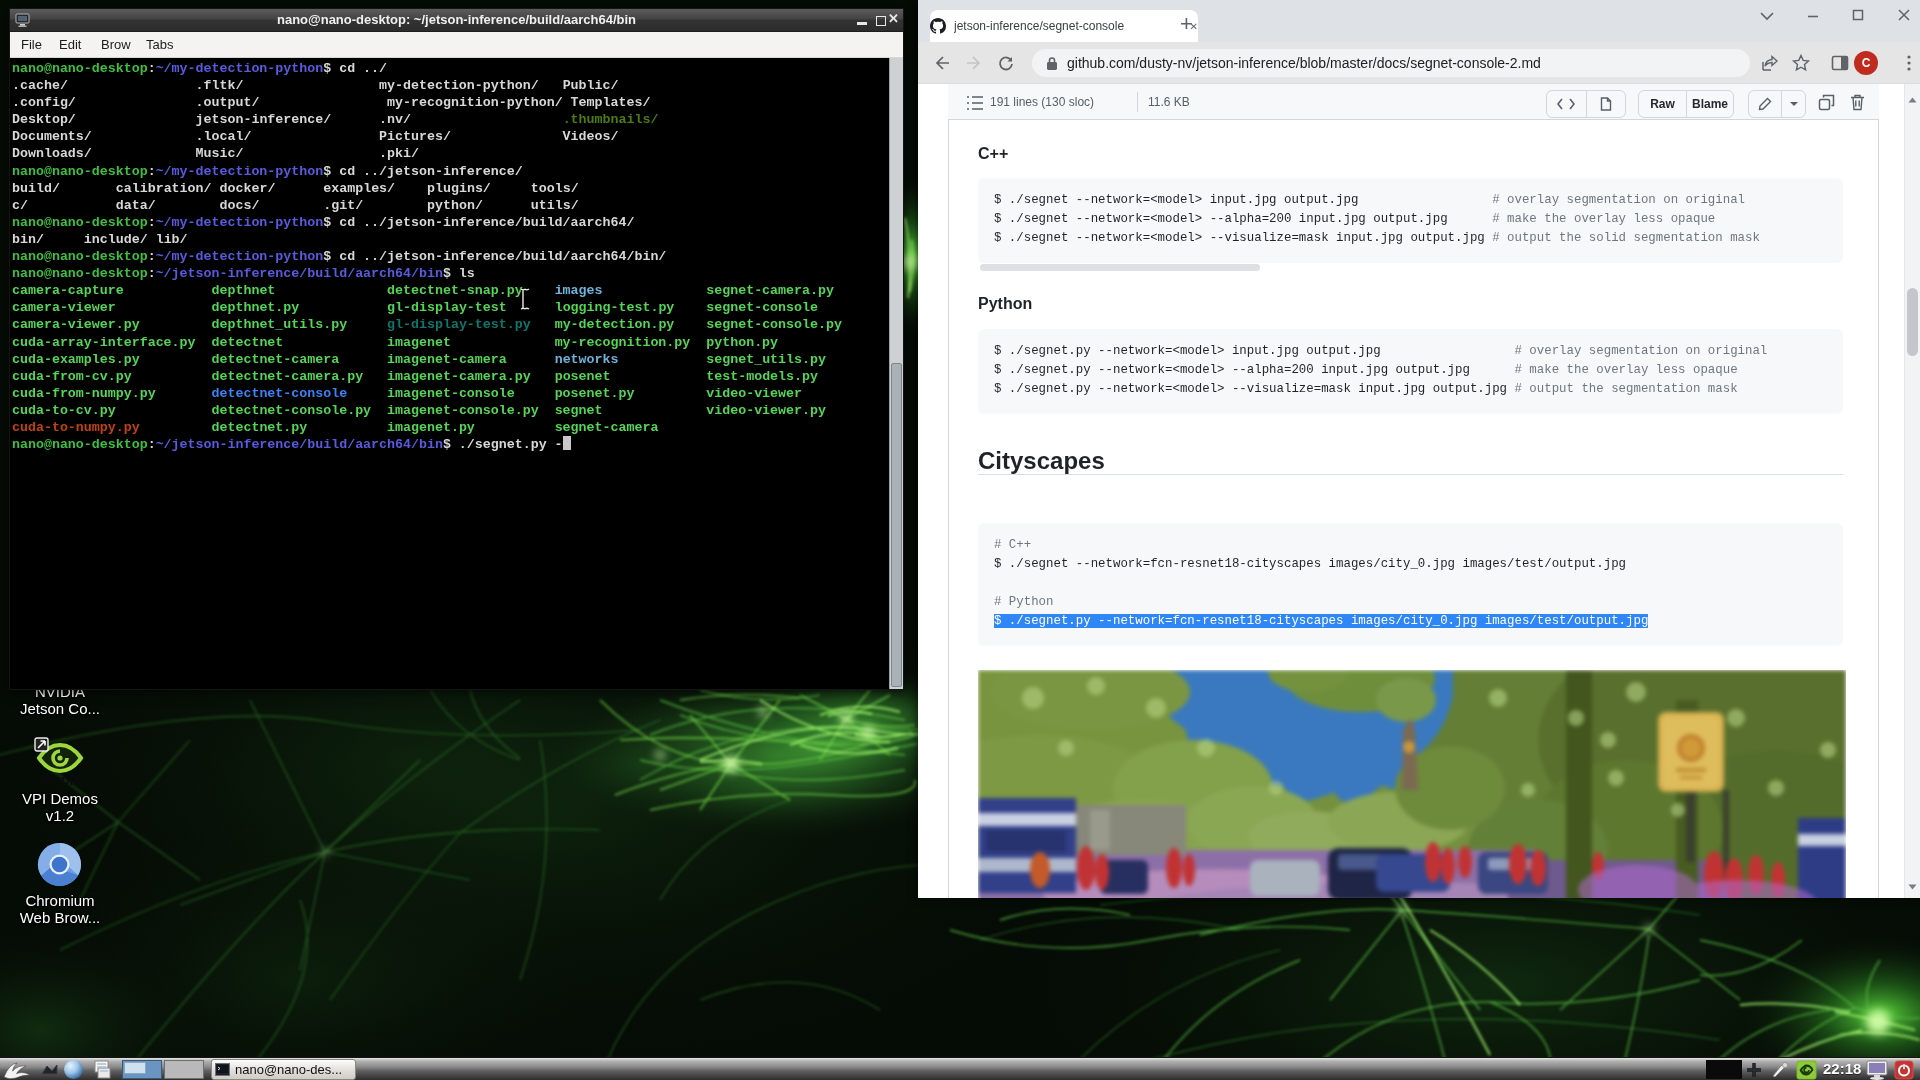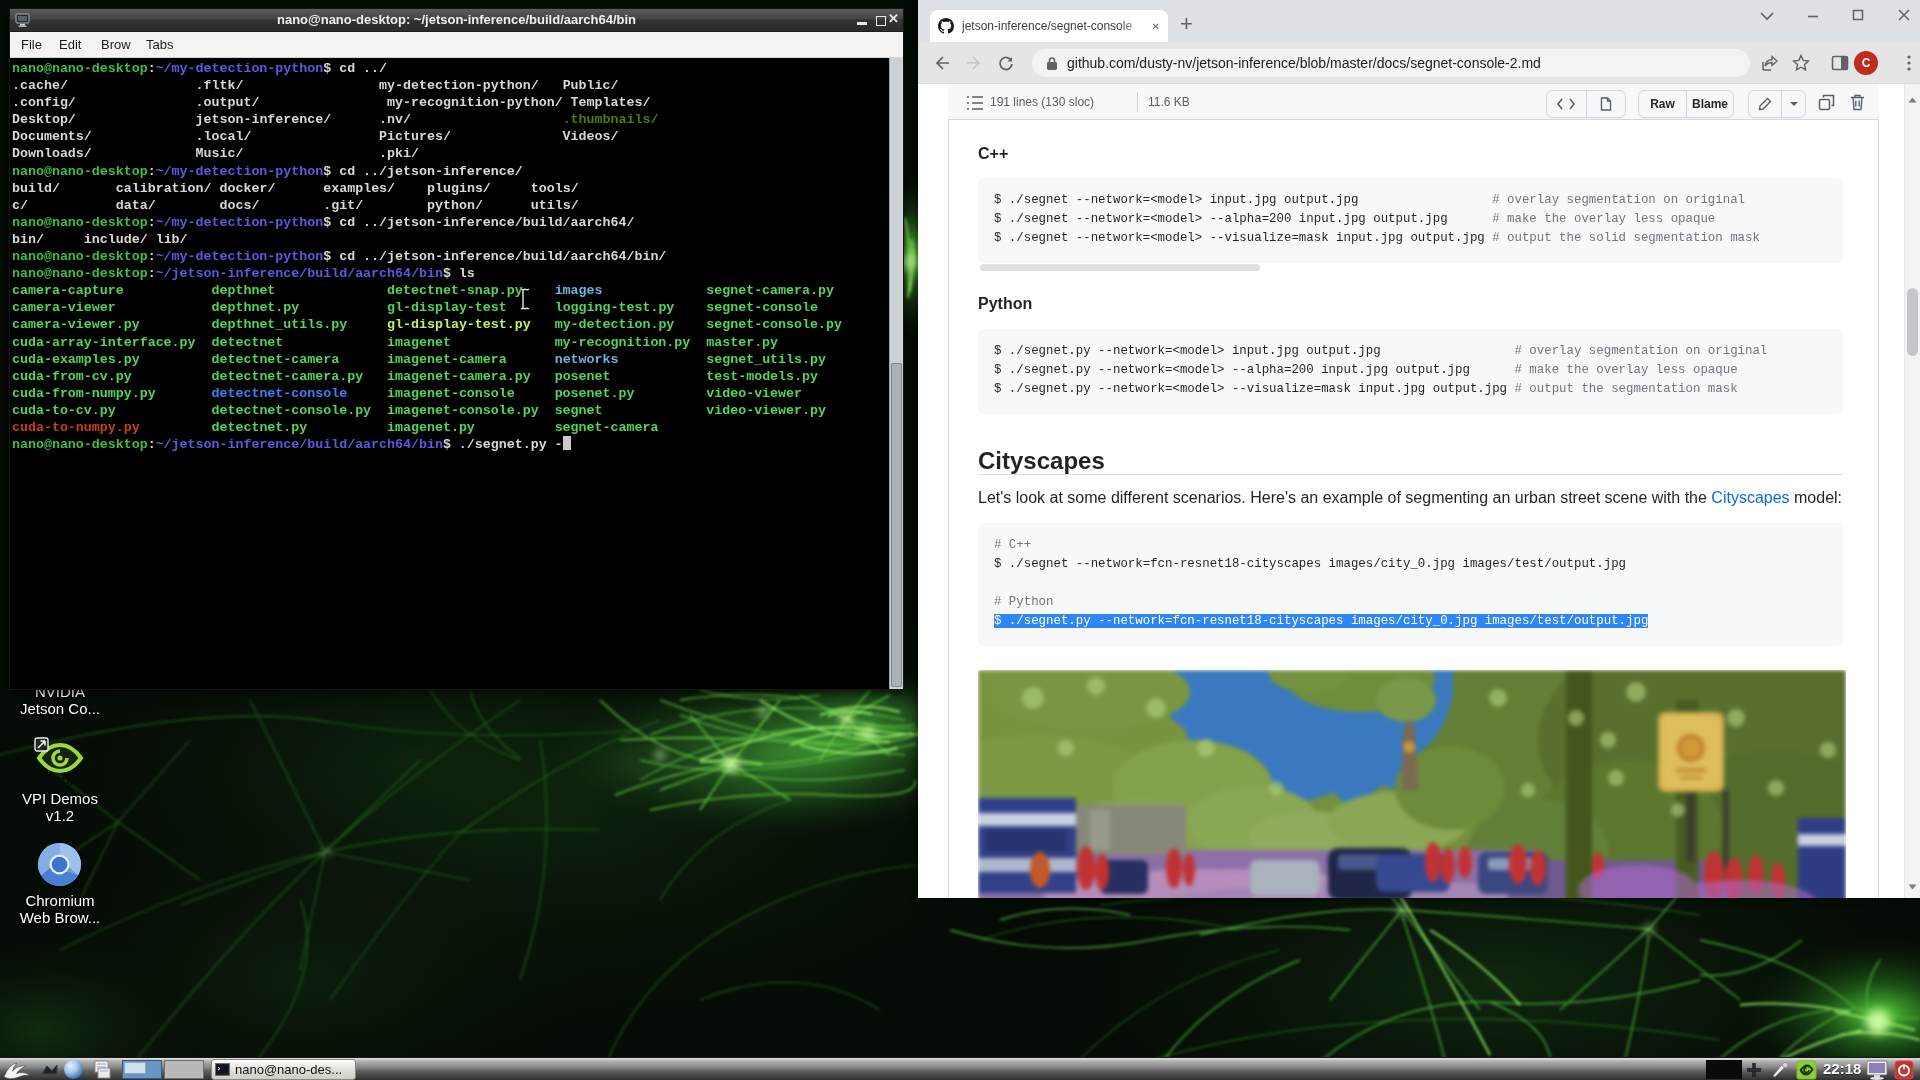--- a/index.html
+++ b/index.html
@@ -17,21 +17,21 @@
 .tmenu{position:absolute;left:0;top:23px;width:100%;height:26px;background:#f4f3f1;border-bottom:1px solid #d8d6d2}
 .tmenu span{position:absolute;top:5px;font-size:13px;color:#1c1c1c}
 .tbody{position:absolute;left:0;top:49px;width:100%;height:631px;background:#000}
 .tpre{position:absolute;left:2px;top:2px;font-family:"Liberation Mono",monospace;font-size:13.3px;line-height:17.1px;font-weight:bold;color:#d8d8d8}
 .tcur{display:inline-block;width:8px;height:14px;background:#c9c9c9;vertical-align:-2px}
 .tsb{position:absolute;right:0;top:0;width:14px;height:100%;background:#cdd1d4;border-left:1px solid #9aa0a4}
 .tsbthumb{position:absolute;left:1px;width:11px;top:305px;bottom:2px;background:#aab2b7;border:1px solid #7e878c;border-radius:2px}
 
 .br{position:absolute;left:918px;top:0;width:1002px;height:898px;z-index:10;background:#fff;box-shadow:-2px 0 8px rgba(0,0,0,0.45)}
 .tabstrip{position:absolute;left:0;top:0;width:100%;height:42px;background:#dee1e6}
-.tab{position:absolute;left:12px;top:10px;width:238px;height:32px;background:#fff;border-radius:8px 8px 0 0;display:flex;align-items:center;padding:0 8px;overflow:hidden}
+.tab{position:absolute;left:12px;top:10px;width:268px;height:32px;background:#fff;border-radius:8px 8px 0 0;display:flex;align-items:center;padding:0 0;overflow:hidden}
 .tabtitle{font-size:12px;color:#3c4043;margin-left:8px;white-space:nowrap;overflow:hidden;flex:1;-webkit-mask-image:linear-gradient(90deg,#000 85%,transparent)}
 .tabx{color:#5f6368;font-size:10px;flex:none;margin-left:4px}
 .newtab{position:absolute;left:262px;top:11px;font-size:22px;font-weight:300;color:#5f6368}
 .wc{position:absolute}
 .toolbar{position:absolute;left:0;top:42px;width:100%;height:42px;background:#e5e5e5;border-bottom:1px solid #dadce0}
 .ti{position:absolute;top:11px}
 .omni{position:absolute;left:114px;top:7px;width:718px;height:28px;border-radius:14px;background:#f1f3f4;display:flex;align-items:center;padding:0 14px}
 .url{font-size:14px;color:#202124}
 .avatar{position:absolute;left:936px;top:9px;width:24px;height:24px;border-radius:50%;background:#c02b20;color:#fff;font-size:12px;font-weight:bold;text-align:center;line-height:24px}
 .page{position:absolute;left:0;top:84px;width:100%;height:814px;background:#fff}
@@ -243,22 +243,22 @@
 <span style="color:#d8d8d8">Downloads/</span>             <span style="color:#d8d8d8">Music/</span>                 <span style="color:#d8d8d8">.pki/</span>
 <span style="color:#3fbf3f">nano@nano-desktop</span><span style="color:#d8d8d8">:</span><span style="color:#5a5ae0">~/my-detection-python</span><span style="color:#d8d8d8">$ cd ../jetson-inference/</span>
 <span style="color:#d8d8d8">build/</span>       <span style="color:#d8d8d8">calibration/</span> <span style="color:#d8d8d8">docker/</span>      <span style="color:#d8d8d8">examples/</span>    <span style="color:#d8d8d8">plugins/</span>     <span style="color:#d8d8d8">tools/</span>
 <span style="color:#d8d8d8">c/</span>           <span style="color:#d8d8d8">data/</span>        <span style="color:#d8d8d8">docs/</span>        <span style="color:#d8d8d8">.git/</span>        <span style="color:#d8d8d8">python/</span>      <span style="color:#d8d8d8">utils/</span>
 <span style="color:#3fbf3f">nano@nano-desktop</span><span style="color:#d8d8d8">:</span><span style="color:#5a5ae0">~/my-detection-python</span><span style="color:#d8d8d8">$ cd ../jetson-inference/build/aarch64/</span>
 <span style="color:#d8d8d8">bin/</span>     <span style="color:#d8d8d8">include/</span> <span style="color:#d8d8d8">lib/</span>
 <span style="color:#3fbf3f">nano@nano-desktop</span><span style="color:#d8d8d8">:</span><span style="color:#5a5ae0">~/my-detection-python</span><span style="color:#d8d8d8">$ cd ../jetson-inference/build/aarch64/bin/</span>
 <span style="color:#3fbf3f">nano@nano-desktop</span><span style="color:#d8d8d8">:</span><span style="color:#5a5ae0">~/jetson-inference/build/aarch64/bin</span><span style="color:#d8d8d8">$ ls</span>
 <span style="color:#55d455">camera-capture</span>           <span style="color:#55d455">depthnet</span>              <span style="color:#55d455">detectnet-snap.py</span>    <span style="color:#6fb3dc">images</span>             <span style="color:#55d455">segnet-camera.py</span>
 <span style="color:#55d455">camera-viewer</span>            <span style="color:#55d455">depthnet.py</span>           <span style="color:#55d455">gl-display-test</span>      <span style="color:#55d455">logging-test.py</span>    <span style="color:#55d455">segnet-console</span>
-<span style="color:#55d455">camera-viewer.py</span>         <span style="color:#55d455">depthnet_utils.py</span>     <span style="color:#bef264">gl-display-test.py</span>   <span style="color:#55d455">my-detection.py</span>    <span style="color:#55d455">segnet-console.py</span>
-<span style="color:#55d455">cuda-array-interface.py</span>  <span style="color:#55d455">detectnet</span>             <span style="color:#55d455">imagenet</span>             <span style="color:#55d455">my-recognition.py</span>  <span style="color:#55d455">master.py</span>
+<span style="color:#55d455">camera-viewer.py</span>         <span style="color:#55d455">depthnet_utils.py</span>     <span style="color:#0f766e">gl-display-test.py</span>   <span style="color:#55d455">my-detection.py</span>    <span style="color:#55d455">segnet-console.py</span>
+<span style="color:#55d455">cuda-array-interface.py</span>  <span style="color:#55d455">detectnet</span>             <span style="color:#55d455">imagenet</span>             <span style="color:#55d455">my-recognition.py</span>  <span style="color:#55d455">python.py</span>
 <span style="color:#55d455">cuda-examples.py</span>         <span style="color:#55d455">detectnet-camera</span>      <span style="color:#55d455">imagenet-camera</span>      <span style="color:#6fb3dc">networks</span>           <span style="color:#55d455">segnet_utils.py</span>
 <span style="color:#55d455">cuda-from-cv.py</span>          <span style="color:#55d455">detectnet-camera.py</span>   <span style="color:#55d455">imagenet-camera.py</span>   <span style="color:#55d455">posenet</span>            <span style="color:#55d455">test-models.py</span>
 <span style="color:#55d455">cuda-from-numpy.py</span>       <span style="color:#3b82f6">detectnet-console</span>     <span style="color:#55d455">imagenet-console</span>     <span style="color:#55d455">posenet.py</span>         <span style="color:#55d455">video-viewer</span>
 <span style="color:#55d455">cuda-to-cv.py</span>            <span style="color:#55d455">detectnet-console.py</span>  <span style="color:#55d455">imagenet-console.py</span>  <span style="color:#55d455">segnet</span>             <span style="color:#55d455">video-viewer.py</span>
 <span style="color:#c2410c">cuda-to-numpy.py</span>         <span style="color:#55d455">detectnet.py</span>          <span style="color:#55d455">imagenet.py</span>          <span style="color:#55d455">segnet-camera</span>
 <span style="color:#3fbf3f">nano@nano-desktop</span><span style="color:#d8d8d8">:</span><span style="color:#5a5ae0">~/jetson-inference/build/aarch64/bin</span><span style="color:#d8d8d8">$ ./segnet.py -</span><span class="tcur"></span></pre>
     <div class="tsb">
         <div class="tsbthumb"></div>
       </div>
   </div>
@@ -373,21 +373,20 @@
     <div class="h4" style="top:61px">C++</div>
     <pre class="code" style="top:94px;height:85px"><span>$ ./segnet --network=&lt;model&gt; input.jpg output.jpg                  </span><span class="cmt"># overlay segmentation on original</span>
 <span>$ ./segnet --network=&lt;model&gt; --alpha=200 input.jpg output.jpg      </span><span class="cmt"># make the overlay less opaque</span>
 <span>$ ./segnet --network=&lt;model&gt; --visualize=mask input.jpg output.jpg </span><span class="cmt"># output the solid segmentation mask</span></pre>
     <div class="hscroll"></div>
     <div class="h4" style="top:211px">Python</div>
     <pre class="code" style="top:245px;height:85px"><span>$ ./segnet.py --network=&lt;model&gt; input.jpg output.jpg                  </span><span class="cmt"># overlay segmentation on original</span>
 <span>$ ./segnet.py --network=&lt;model&gt; --alpha=200 input.jpg output.jpg      </span><span class="cmt"># make the overlay less opaque</span>
 <span>$ ./segnet.py --network=&lt;model&gt; --visualize=mask input.jpg output.jpg </span><span class="cmt"># output the segmentation mask</span></pre>
     <div class="h2" style="top:365px">Cityscapes</div>
-    <div class="para" style="top:405px">Let's look at some different scenarios. Here's an example of segmenting an urban street scene with the <a>Cityscapes</a> model:</div>
     <pre class="code" style="top:439px;height:123px"><span class="cmt"># C++</span>
 $ ./segnet --network=fcn-resnet18-cityscapes images/city_0.jpg images/test/output.jpg
 
 <span class="cmt"># Python</span>
 <span class="sel">$ ./segnet.py --network=fcn-resnet18-cityscapes images/city_0.jpg images/test/output.jpg</span></pre>
 
 <div class="cimg"><svg width="868" height="250" viewBox="0 0 868 250" xmlns="http://www.w3.org/2000/svg">
 <rect width="868" height="250" fill="#75903f"></rect>
 <ellipse cx="95" cy="55" rx="165" ry="85" fill="#79943f"></ellipse>
 <ellipse cx="60" cy="125" rx="130" ry="60" fill="#7d9945"></ellipse>

